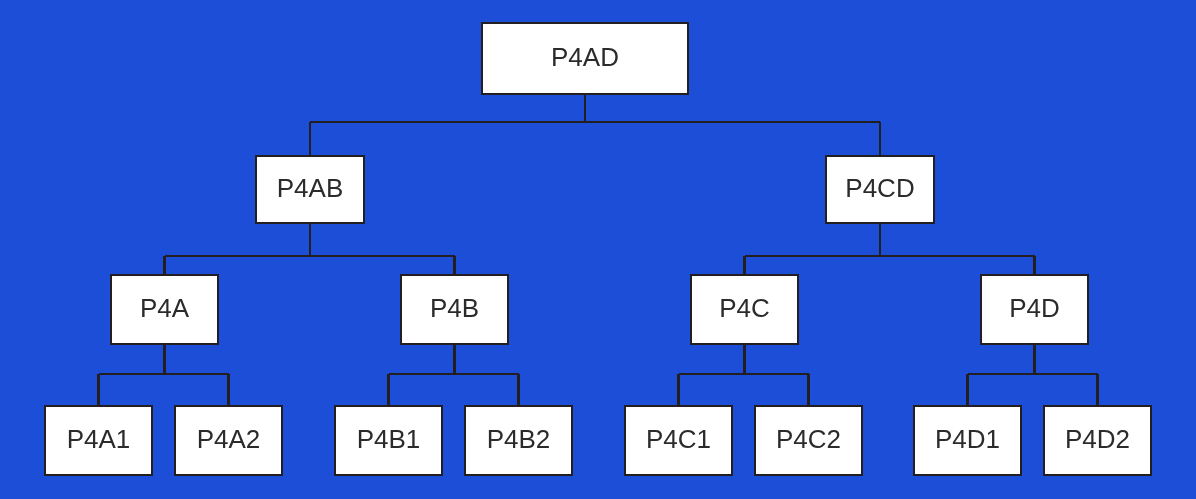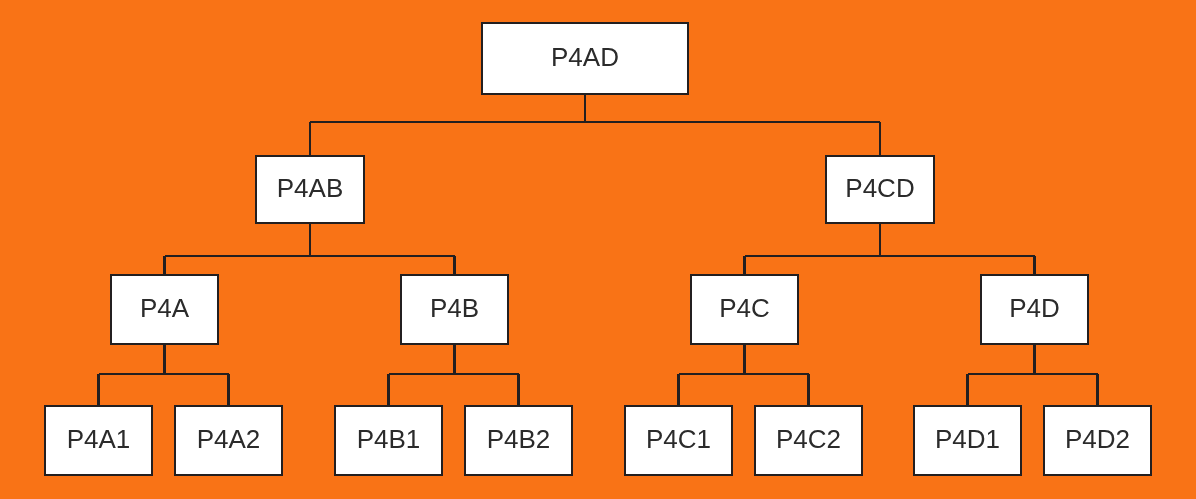--- a/index.html
+++ b/index.html
@@ -11,21 +11,21 @@
   body {
     width: 1196px;
     height: 499px;
     font-family: "Liberation Sans", sans-serif;
     overflow: hidden;
   }
   #diagram-root {
     position: relative;
     width: 1196px;
     height: 499px;
-    background: #f97316;
+    background: #1d4ed8;
   }
   #tree-svg {
     position: absolute;
     left: 0;
     top: 0;
     width: 1196px;
     height: 499px;
     display: block;
   }
   .node-rect {

